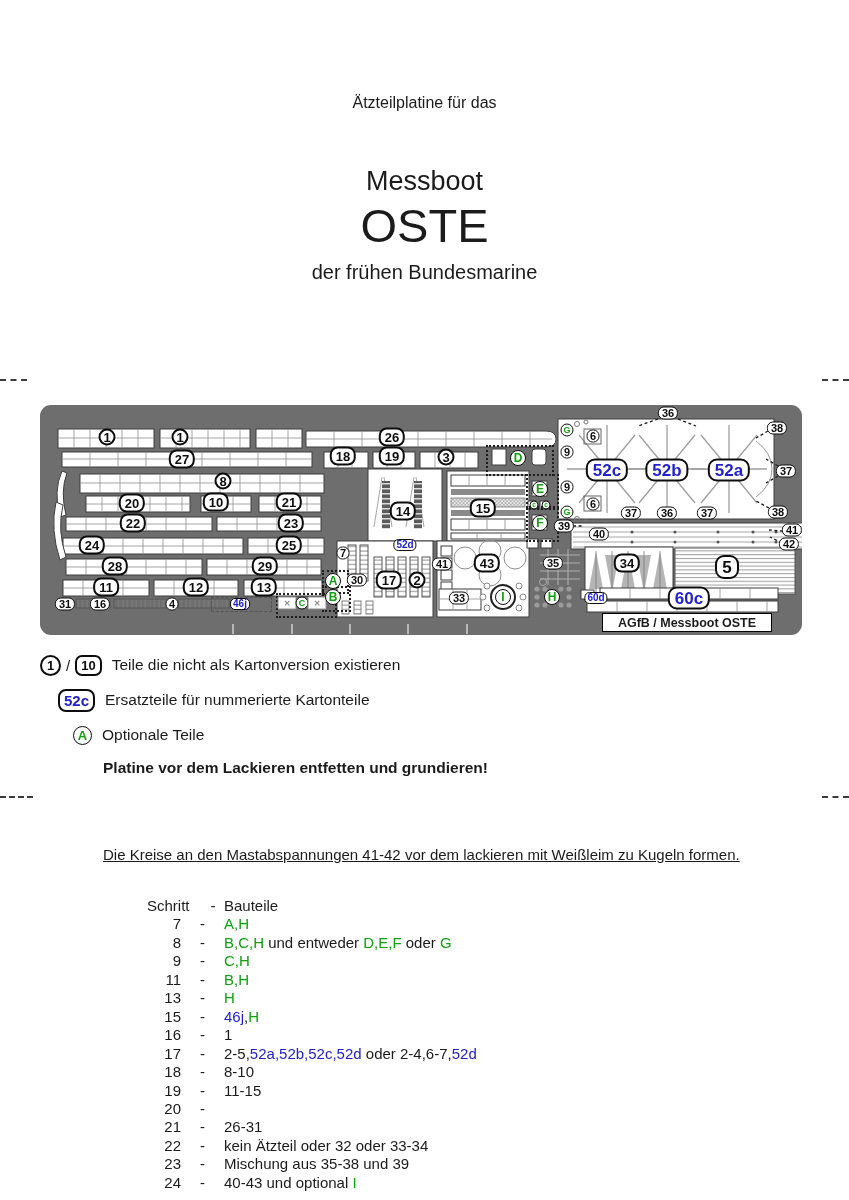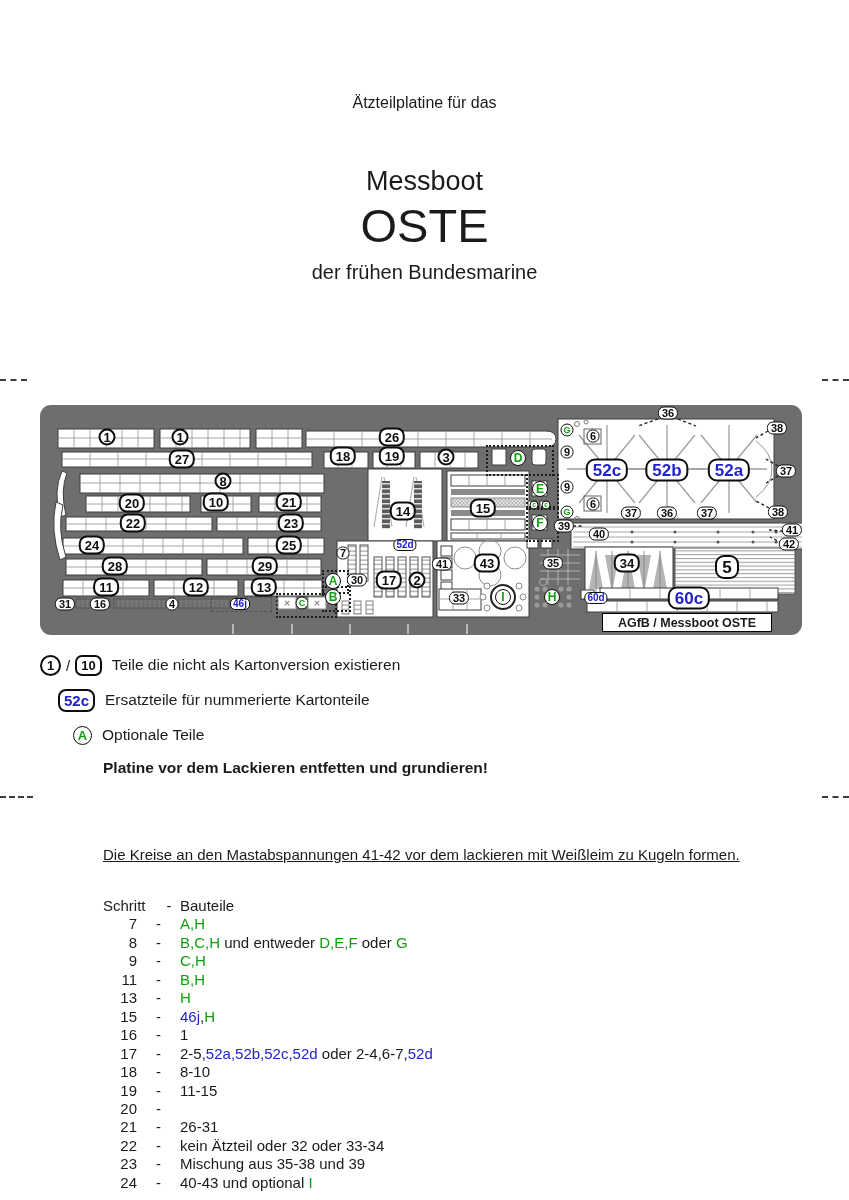--- a/index.html
+++ b/index.html
@@ -39,21 +39,21 @@
   .rd17{width:17px;height:17px;border-radius:50%;font-size:13px;}
   .r10{height:17px;padding:0 4px;border-radius:7px;font-size:13px;}
   .r52{height:19px;padding:0 4px;border-radius:8px;font-size:15px;color:#2222cc;}
   .rA{width:17px;height:17px;border-radius:50%;font-size:13px;color:#0f9f0f;border-width:1.5px;}
   .slash{margin:0 5px;font-size:15px;}
   .ltext{margin-left:10px;}
   .lwarn{position:absolute;left:103px;top:759px;font-weight:bold;font-size:15.5px;}
   
   .notes{position:absolute;left:103px;top:845px;width:676px;font-size:15px;line-height:19.5px;text-decoration:underline;}
   .steps{position:absolute;left:103px;top:897px;font-size:15px;line-height:18.45px;}
-  .srow{display:flex;}
+  .srow{display:flex;margin-left:44px;}
   .sn{width:34px;text-align:right;}
   .sd{width:43px;text-align:center;}
   .h1{width:55px;}
   .h2{width:22px;text-align:center;}
   .c-k{color:#1b1b1b;}
   .c-g{color:#0f9f0f;}
   .c-b{color:#2222cc;}
 </style>
 </head>
 <body>

